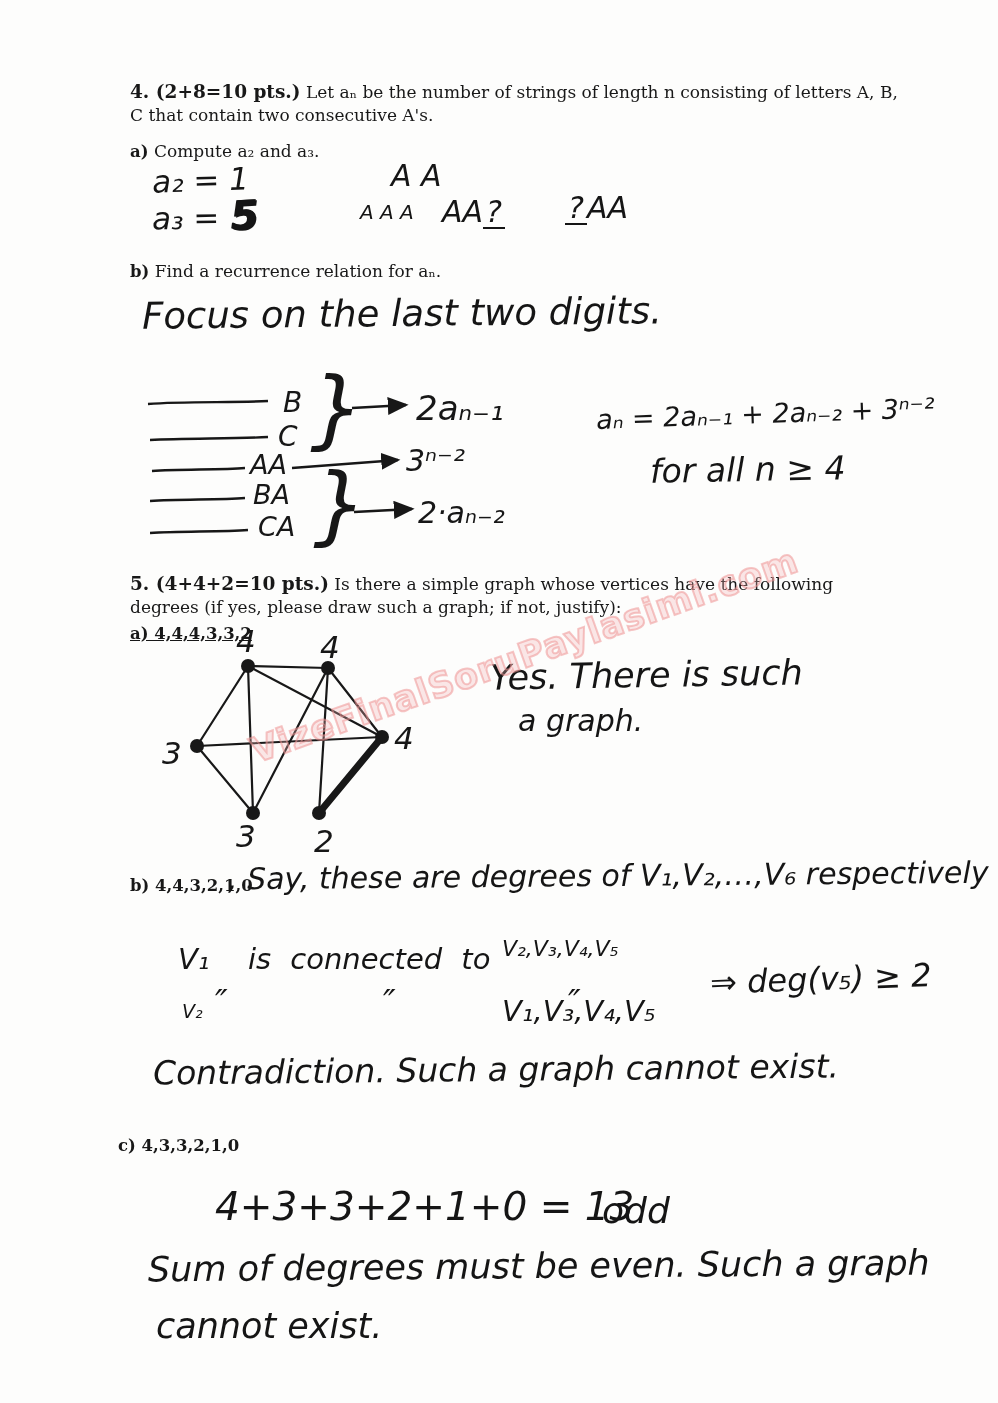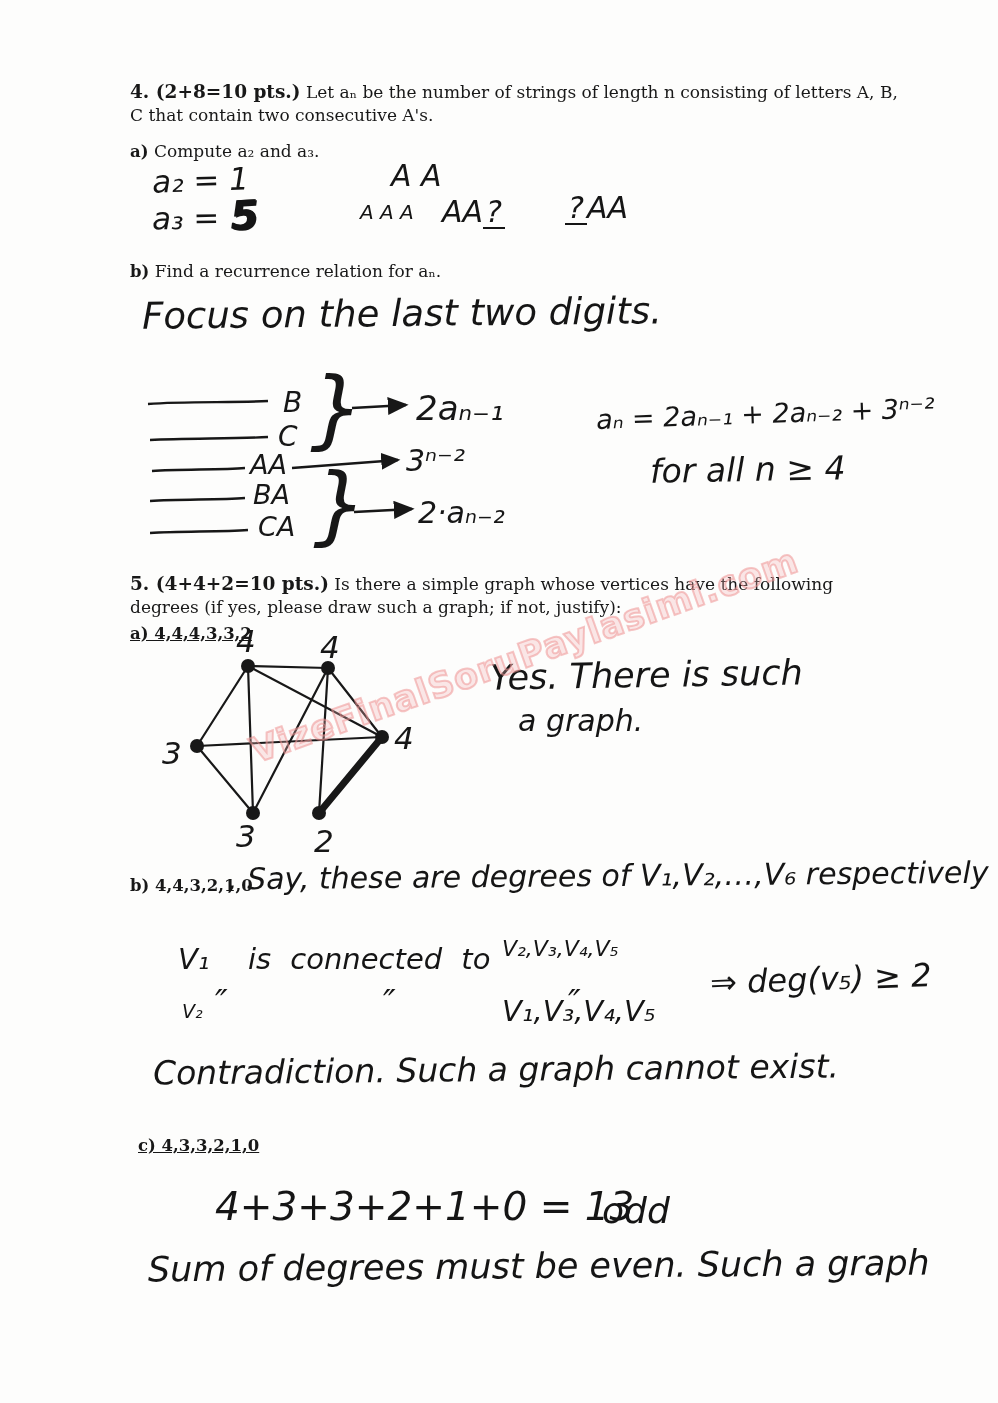--- a/index.html
+++ b/index.html
@@ -125,18 +125,19 @@
   <div class="abs hw ink" style="left:182px;top:1000px;font-size:19px;">V₂</div>
   <div class="abs hw ink" style="left:215px;top:982px;font-size:34px;">″</div>
   <div class="abs hw ink" style="left:383px;top:982px;font-size:34px;">″</div>
   <div class="abs hw ink" style="left:568px;top:982px;font-size:34px;">″</div>
   <div class="abs hw ink" style="left:502px;top:994px;font-size:29px;">V₁,V₃,V₄,V₅</div>
 
   <div class="abs hw ink" style="left:710px;top:960px;font-size:32px;transform:rotate(-2deg);">⇒ deg(v₅) ≥ 2</div>
 
   <div class="abs hw ink" style="left:153px;top:1050px;font-size:33px;transform:rotate(-0.6deg);">Contradiction.  Such  a  graph  cannot  exist.</div>
 
-  <div class="abs printed plabel" style="left:138px;top:1134px;text-decoration:underline;">c) 4,3,3,2,1,0</div>
+  <div class="abs printed plabel" style="left:118px;top:1134px;">c) 4,3,3,2,1,0</div>
   <div class="abs hw ink" style="left:215px;top:1184px;font-size:39px;">4+3+3+2+1+0  =  13</div>
   <div class="abs hw ink" style="left:602px;top:1190px;font-size:36px;">odd</div>
   <div class="abs hw ink" style="left:148px;top:1246px;font-size:35px;transform:rotate(-0.5deg);">Sum of degrees must be even.  Such a graph</div>
+  <div class="abs hw ink" style="left:156px;top:1306px;font-size:35px;">cannot  exist.</div>
 
 </div>
 
 </body></html>

